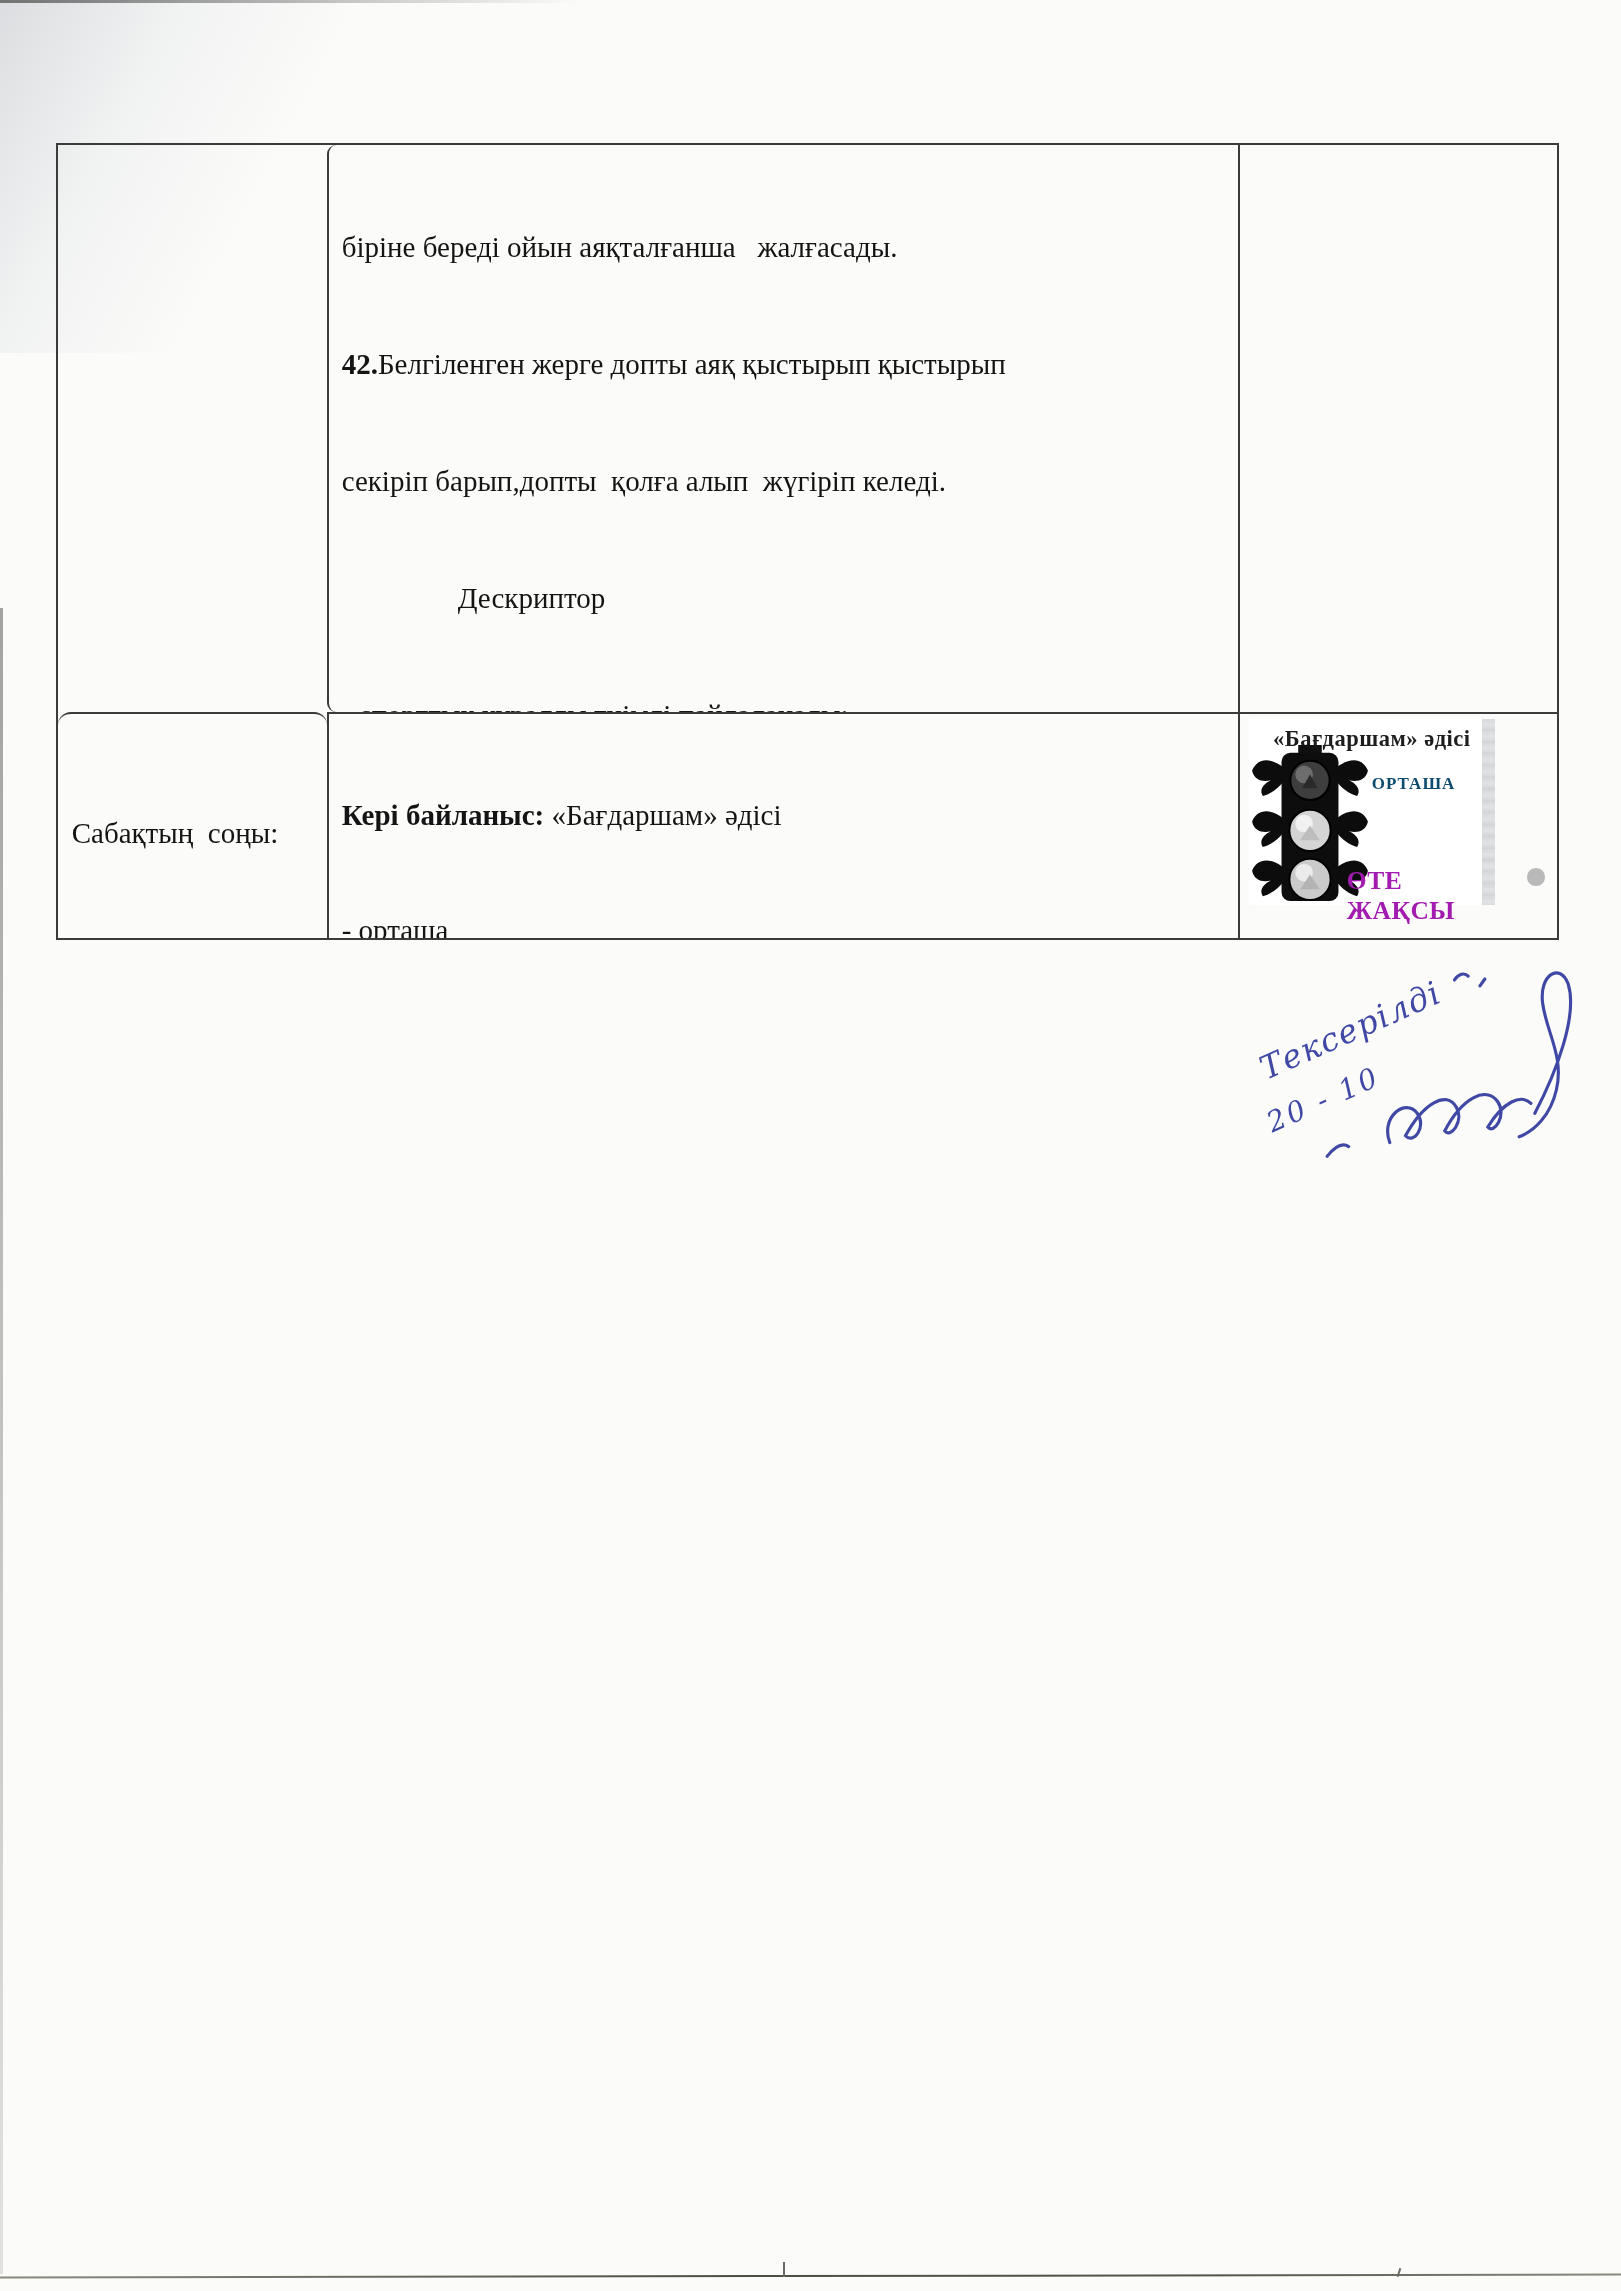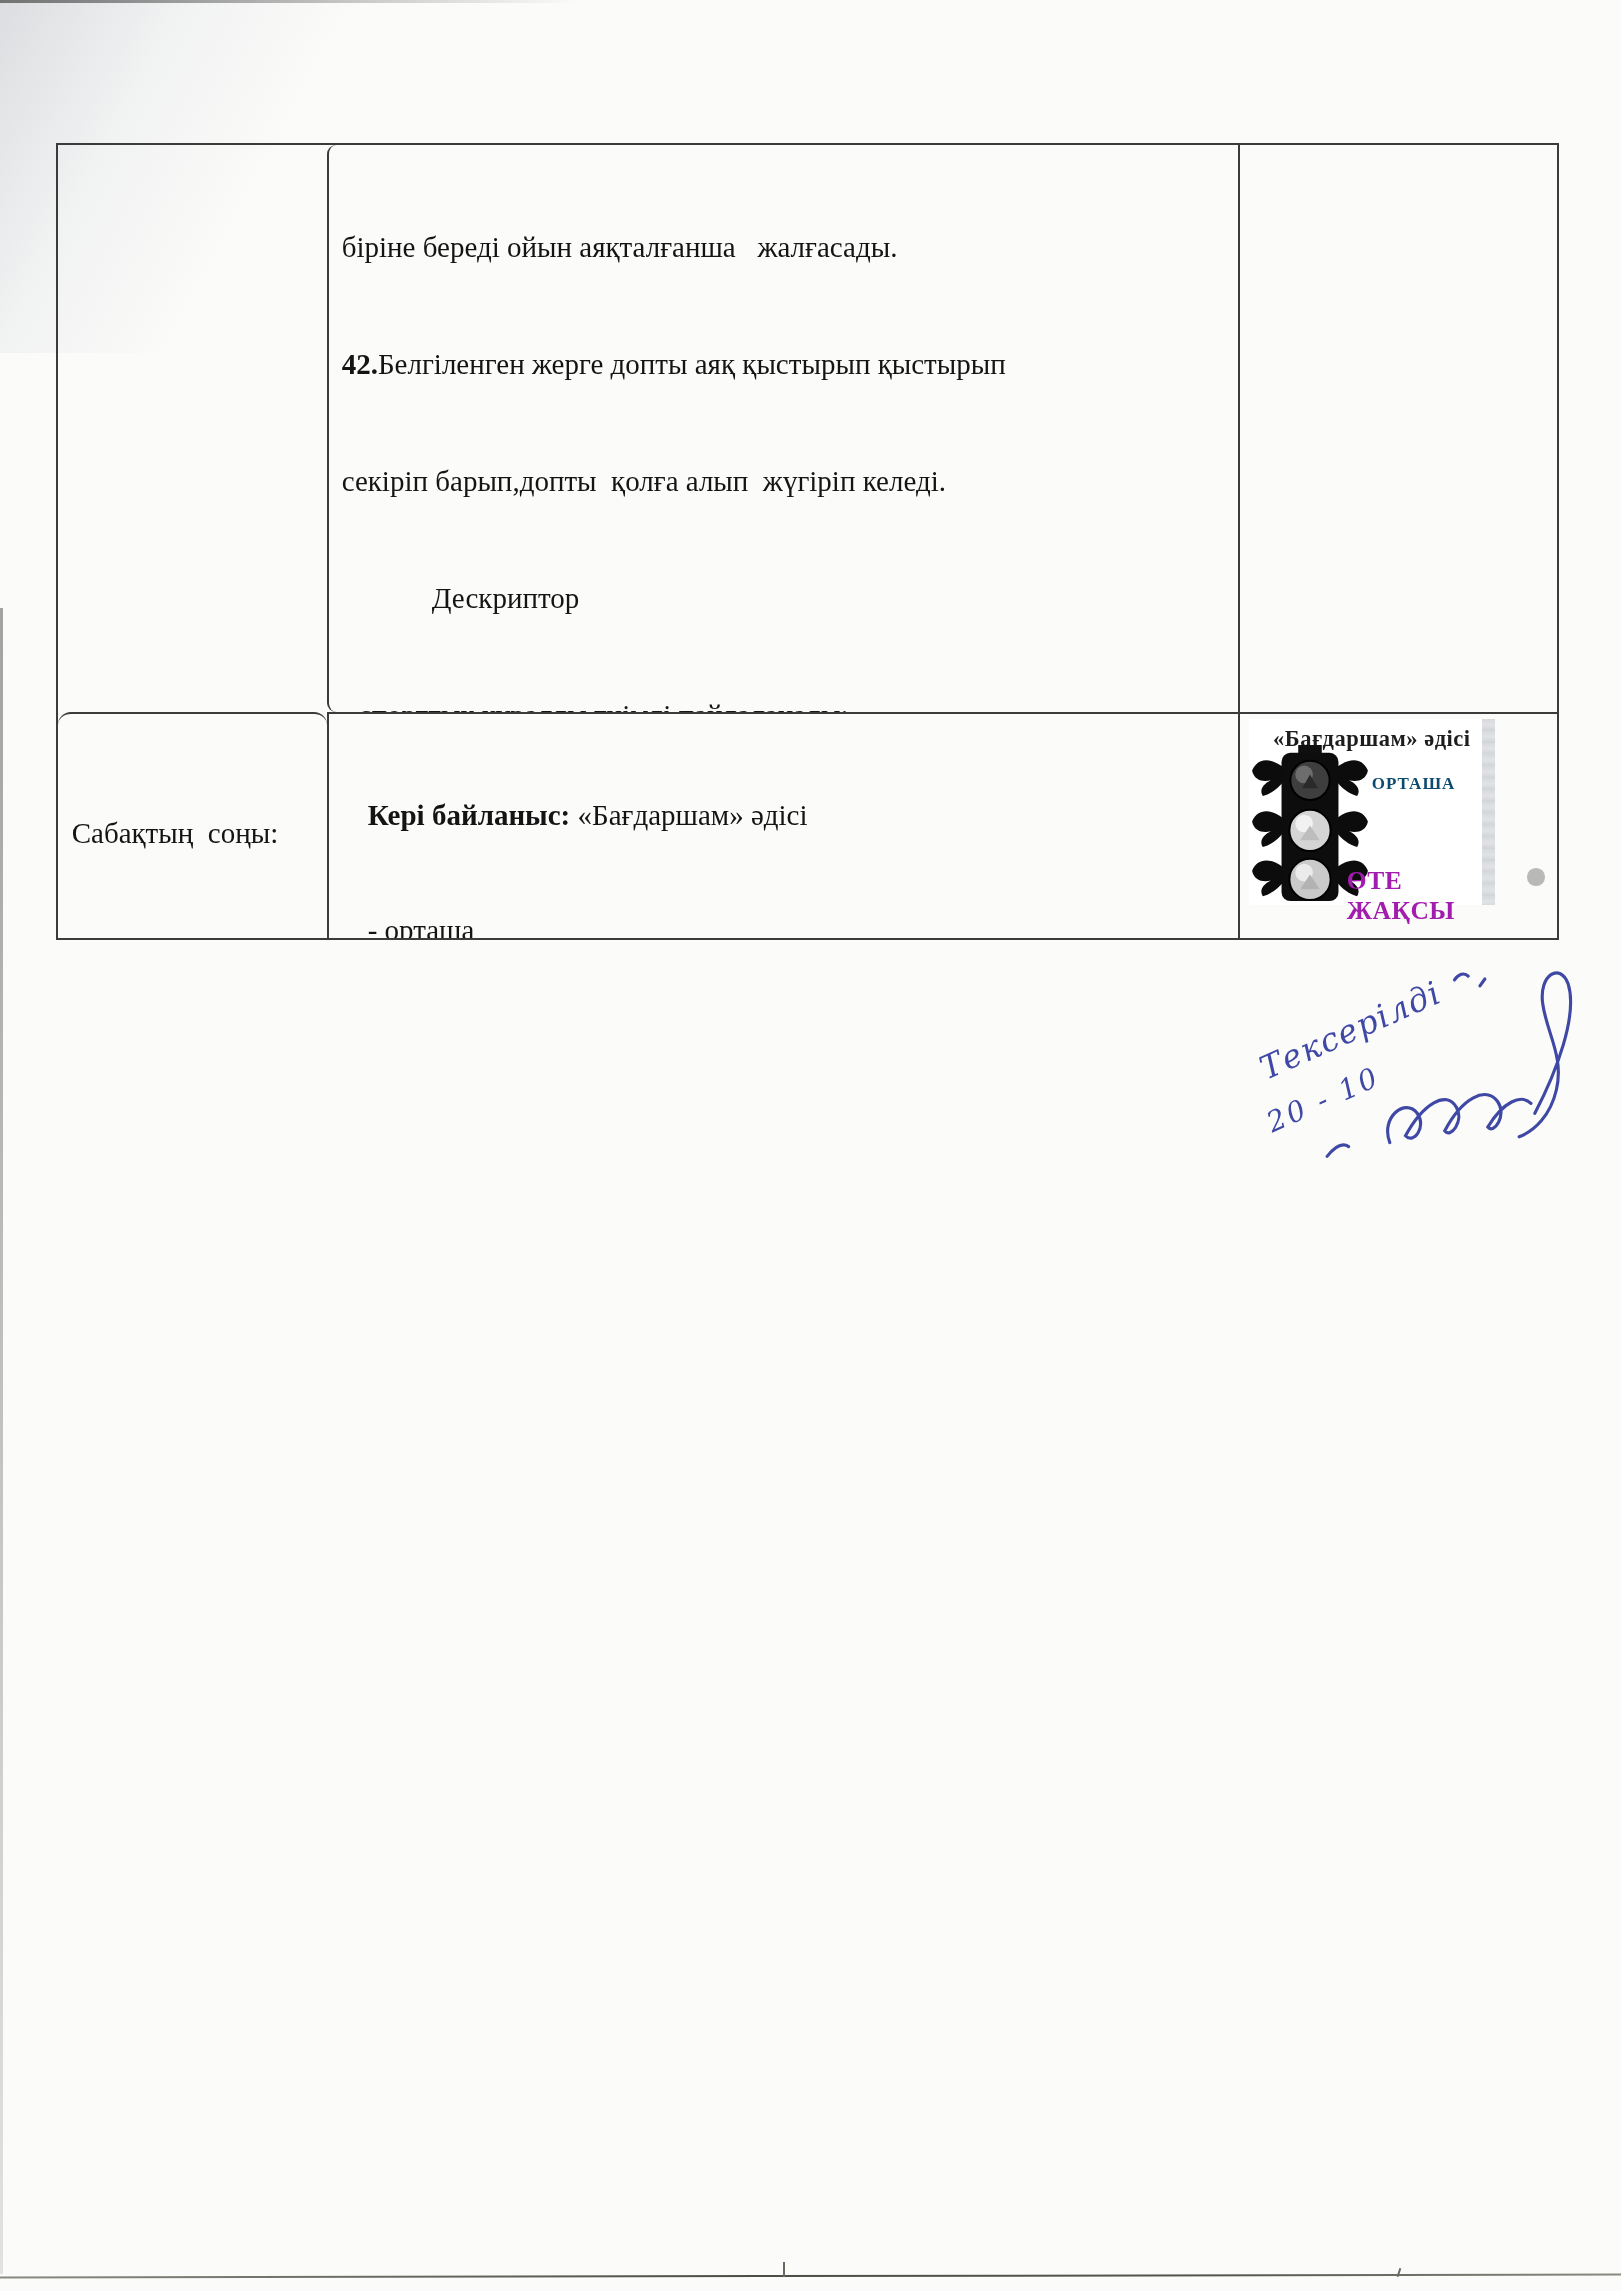--- a/index.html
+++ b/index.html
@@ -24,24 +24,24 @@
     position:absolute;left:56px;top:143px;width:1503px;height:797px;
     border:2px solid #3b3b3b;box-sizing:border-box;
     display:grid;grid-template-columns:269px 911px 1fr;grid-template-rows:567px 1fr;
   }
   .cell{box-sizing:border-box;position:relative;overflow:hidden;}
   .bL{border-left:2px solid #3b3b3b;}
   .bT{border-top:2px solid #3b3b3b;}
   .txt{font-size:29px;line-height:39px;white-space:pre-wrap;}
   .r1-mid{padding:4.9px 7.8px 0 12.7px;border-radius:9px;}
   .r2-mid{padding:4.9px 7.8px 0 12.7px;}
-  .r2-mid .ln{line-height:37px;margin-left:26px;}
+  .r2-mid .ln{line-height:37px;}
   .r2-left{padding:8.8px 5.9px 0 13.7px;font-size:29px;line-height:44px;white-space:pre-wrap;border-radius:13px;}
   .ln b{font-weight:bold;}
-  .ind-a{margin-left:90px;}   
+  .ind-a{margin-left:116px;}   
   
   .figure-box{
     position:absolute;left:8.8px;top:4.9px;width:246px;height:186px;
     background:#ffffff;
   }
   .figure-strip{position:absolute;right:0;top:0;width:12.7px;height:100%;
     background:repeating-linear-gradient(to bottom,#c9ccd1 0,#d6d9dd 5.9px,#c2c5ca 11.8px);opacity:.75;}
   .figure-title{position:absolute;left:0;top:6.9px;width:100%;text-align:center;
     font-size:22.5px;font-weight:bold;letter-spacing:0.5px;color:#1d1d1d;}
   .label-mid{position:absolute;left:123px;top:55px;font-size:17px;font-weight:bold;letter-spacing:1px;color:#0c4a6e;}

